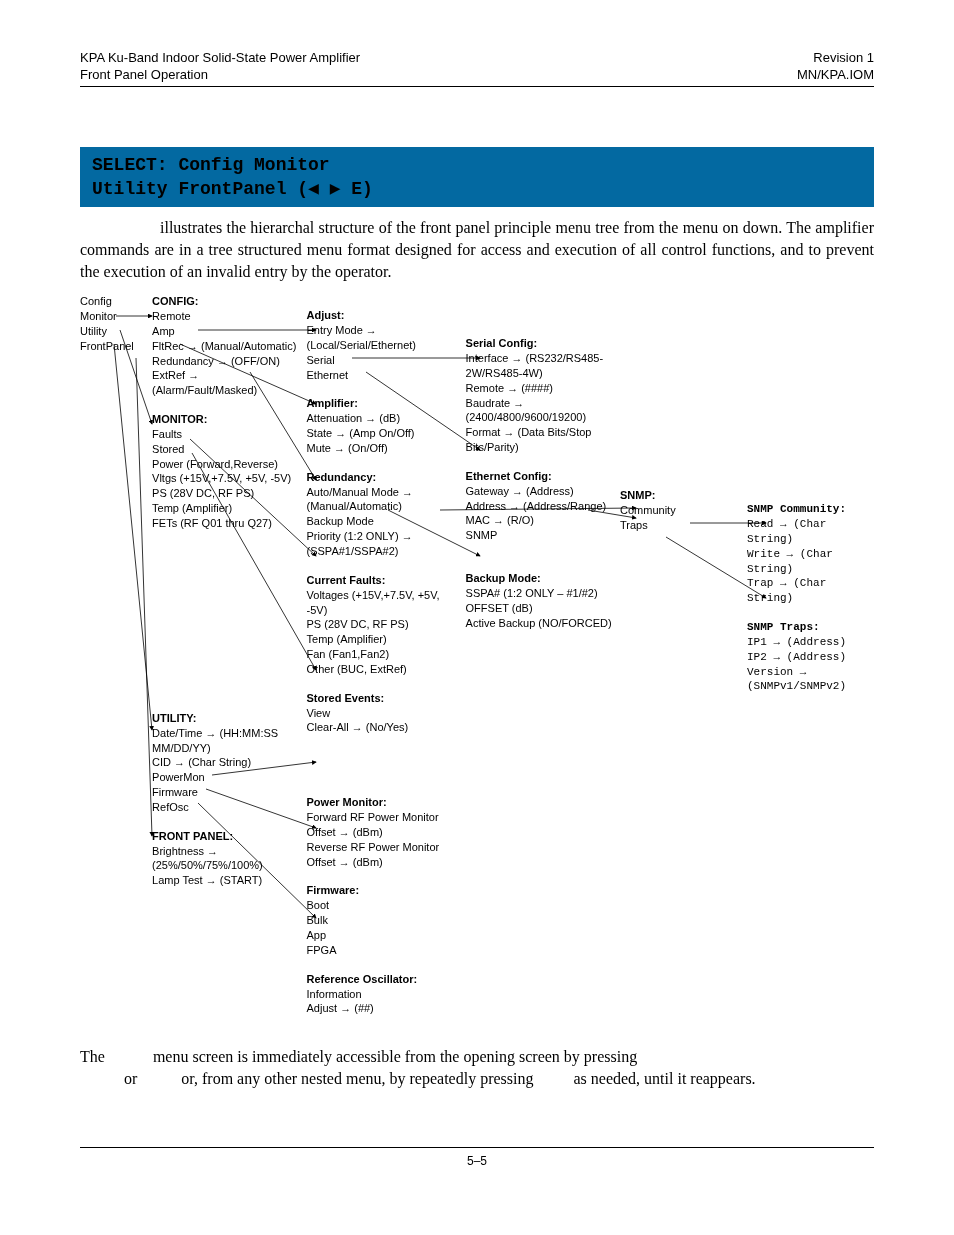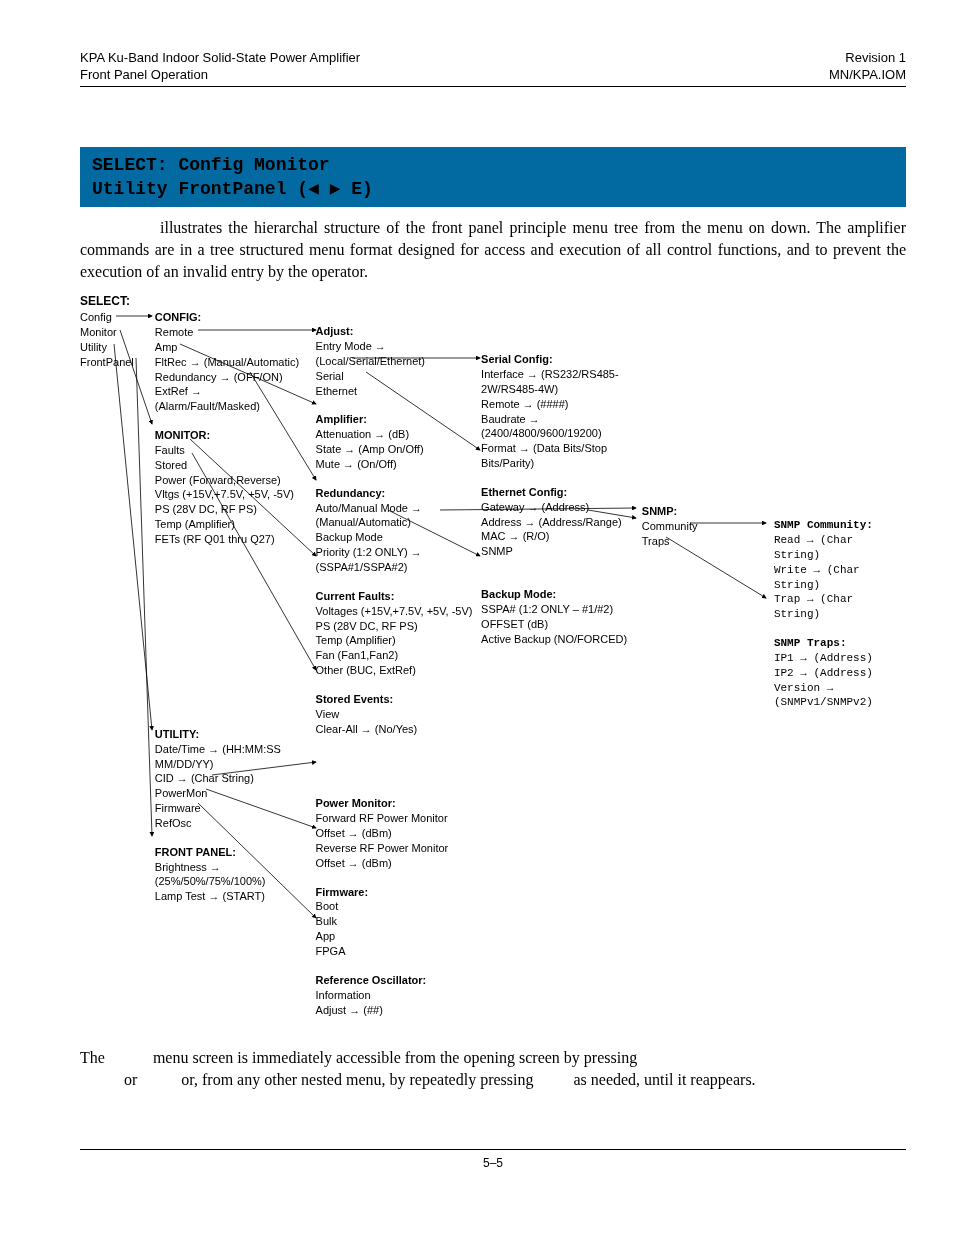--- a/index.html
+++ b/index.html
@@ -4,21 +4,21 @@
 <style>
   body {
     margin: 0;
     padding: 0;
     font-family: "Times New Roman", serif;
     background: #fff;
     color: #000;
     width: 954px;
   }
   .page {
-    padding: 50px 48px 40px 80px;
+    padding: 50px 80px 40px 80px;
   }
   .header {
     font-family: Arial, sans-serif;
     font-size: 13px;
     display: flex;
     justify-content: space-between;
     border-bottom: 1.5px solid #000;
     padding-bottom: 2px;
     margin-bottom: 60px;
   }
@@ -105,21 +105,20 @@
     </div>
   </div>
 
   <div class="lcd-box"><span>SELECT: Config Monitor</span>
 <span>Utility FrontPanel (◀ ▶ E)</span></div>
 
   <p class="para">illustrates the hierarchal structure of the front panel principle menu tree from the menu on down. The amplifier commands are in a tree structured menu format designed for access and execution of all control functions, and to prevent the execution of an invalid entry by the operator.</p>
 
   <div class="figure-wrap">
   <div class="figure">
-    <div class="select-hdr">SELECT:</div>
     <div class="tree">
 
       <div class="col col0">
         <div>Config</div>
         <div>Monitor</div>
         <div>Utility</div>
         <div>FrontPanel</div>
       </div>
 
       <div class="col col1">

